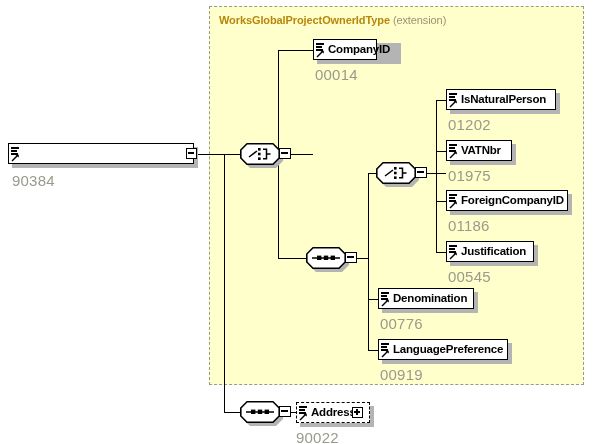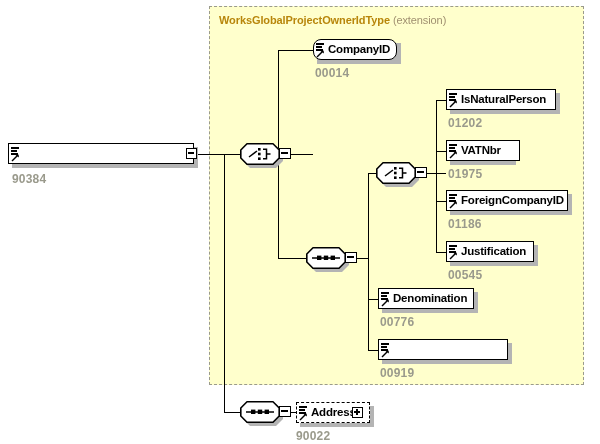--- a/index.html
+++ b/index.html
@@ -71,25 +71,24 @@
   }
   .el-icon .bar.b1{top:1px;}
   .el-icon .bar.b2{top:4px;width:6px;}
   .el-icon .bar.b3{top:7px;width:7px;}
   .el-icon .arr{
     position:absolute;left:0;bottom:1px;width:9px;height:8px;
   }
 
   .id-label{
     position:absolute;
-    font-size:12px;
+    font-size:15px;
     color:#9a9a8c;
     white-space:nowrap;
     letter-spacing:0.2px;
-    font-weight:bold;
   }
 
   
   .pm-box{
     position:absolute;
     width:11px;height:11px;
     border:1.5px solid #000;
     background:#fff;
     box-sizing:border-box;
   }
@@ -184,21 +183,21 @@
     <path d="M9 14 L17 8" stroke="#000" stroke-width="1.5" fill="none"></path>
     <rect x="18" y="5" width="2.6" height="2.6" fill="#000"></rect>
     <rect x="18" y="9.7" width="2.6" height="2.6" fill="#000"></rect>
     <rect x="18" y="14.4" width="2.6" height="2.6" fill="#000"></rect>
     <path d="M23 6.3 L26.5 6.3 L26.5 15.7 L23 15.7 M26.5 11 L30.5 11" stroke="#000" stroke-width="1.5" fill="none"></path>
   </svg>
   <div class="comp-tail"></div>
 </div>
 
 <div class="node-shadow" style="left:317px;top:43px;width:84px;height:21px;"></div>
-<div class="node" style="left:313px;top:39px;width:84px;border-radius:8px;">
+<div class="node" style="left:313px;top:39px;width:64px;">
   <span class="el-icon">
     <span class="bar b1"></span>
       <span class="bar b2"></span>
       <span class="bar b3"></span>
     <svg class="arr" viewBox="0 0 9 8">
       <path d="M1 7 L7 1" stroke="#000" stroke-width="1.4" fill="none"></path>
       <path d="M7.5 0.5 L8 3.5 L4.5 1" fill="#000"></path>
     </svg>
   </span>
   <span class="node-label">CompanyID</span>
@@ -239,21 +238,21 @@
     <svg class="arr" viewBox="0 0 9 8">
       <path d="M1 7 L7 1" stroke="#000" stroke-width="1.4" fill="none"></path>
       <path d="M7.5 0.5 L8 3.5 L4.5 1" fill="#000"></path>
     </svg>
   </span>
   <span class="node-label">IsNaturalPerson</span>
 </div>
 <div class="id-label" style="left:448px;top:116px;">01202</div>
 
 <div class="node-shadow" style="left:450px;top:144px;width:66px;height:21px;"></div>
-<div class="node" style="left:446px;top:140px;width:74px;">
+<div class="node" style="left:446px;top:140px;width:66px;">
   <span class="el-icon">
     <span class="bar b1"></span>
       <span class="bar b2"></span>
       <span class="bar b3"></span>
     <svg class="arr" viewBox="0 0 9 8">
       <path d="M1 7 L7 1" stroke="#000" stroke-width="1.4" fill="none"></path>
       <path d="M7.5 0.5 L8 3.5 L4.5 1" fill="#000"></path>
     </svg>
   </span>
   <span class="node-label">VATNbr</span>
@@ -309,20 +308,21 @@
 <div class="node" style="left:378px;top:339px;width:130px;">
   <span class="el-icon">
     <span class="bar b1"></span>
       <span class="bar b2"></span>
       <span class="bar b3"></span>
     <svg class="arr" viewBox="0 0 9 8">
       <path d="M1 7 L7 1" stroke="#000" stroke-width="1.4" fill="none"></path>
       <path d="M7.5 0.5 L8 3.5 L4.5 1" fill="#000"></path>
     </svg>
   </span>
+  <span class="node-label">LanguagePreference</span>
 </div>
 <div class="id-label" style="left:380px;top:366px;">00919</div>
 
 <div class="compositor" style="left:240px;top:401px;">
   <div class="comp-shadow"></div>
   <svg class="comp-shape" viewBox="0 0 40 22">
     <polygon points="7,0.8 33,0.8 39.2,7 39.2,15 33,21.2 7,21.2 0.8,15 0.8,7" fill="#fff" stroke="#000" stroke-width="1.6" stroke-linejoin="round"></polygon>
     <path d="M6 11 L34 11" stroke="#000" stroke-width="1.5"></path>
     <rect x="11" y="8.6" width="4.4" height="4.4" fill="#000"></rect>
     <rect x="17.8" y="8.6" width="4.4" height="4.4" fill="#000"></rect>

